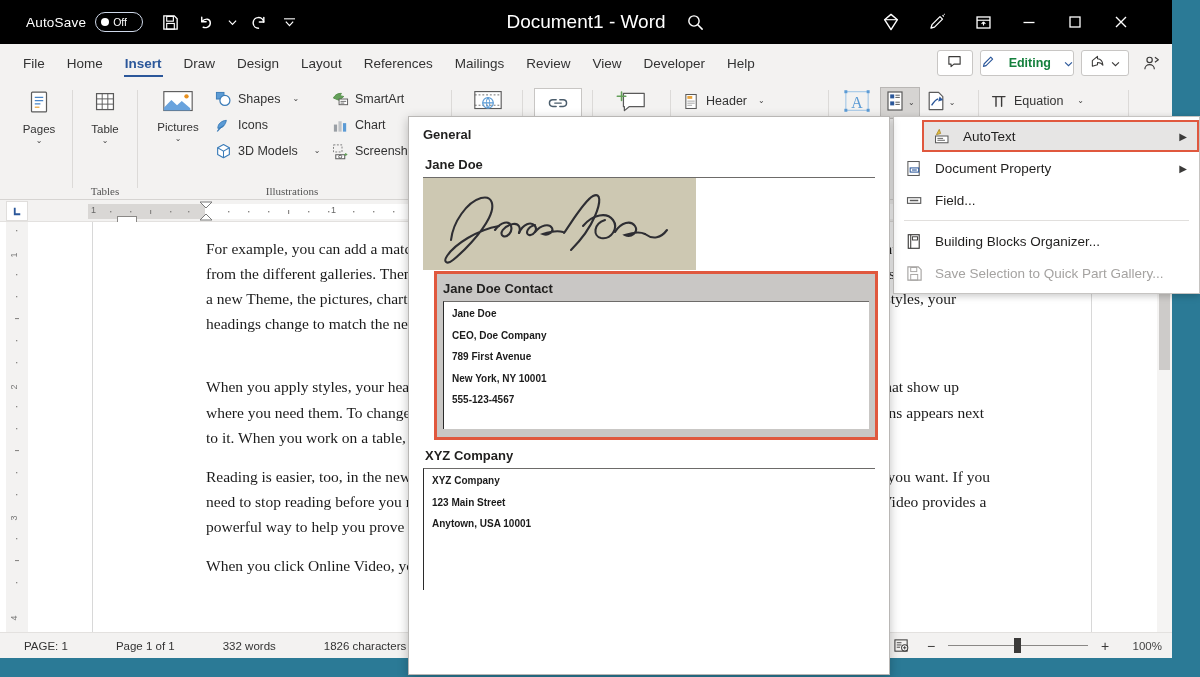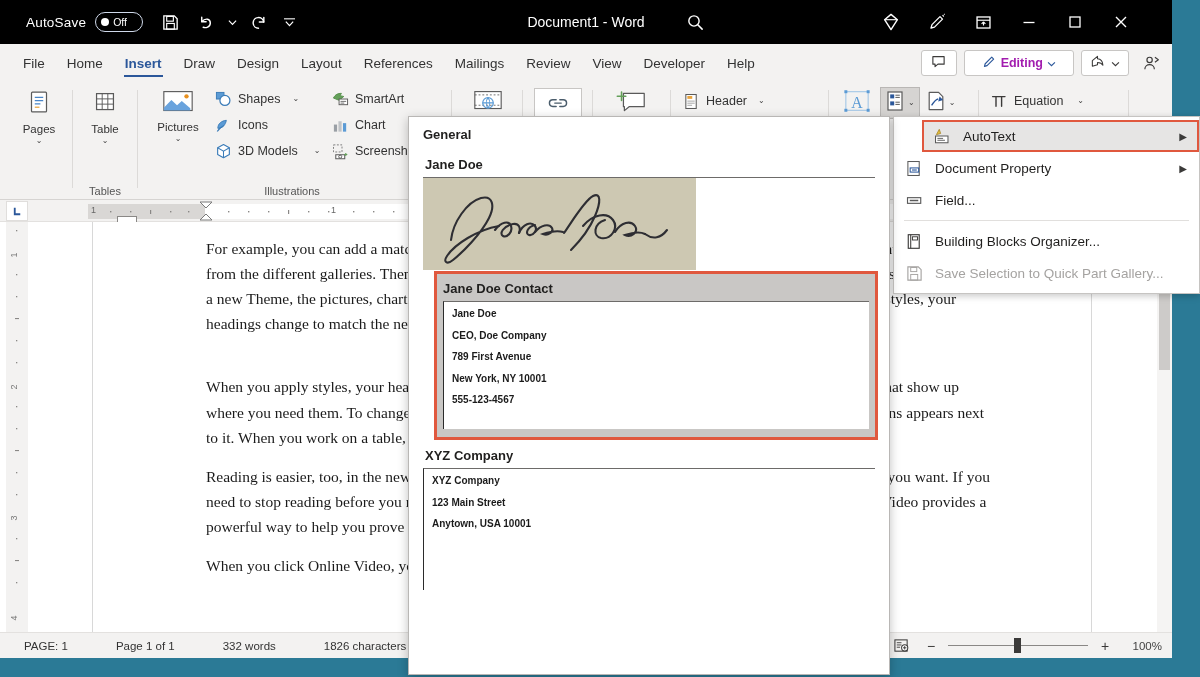--- a/index.html
+++ b/index.html
@@ -29,21 +29,21 @@
   .toggle-knob { width: 8px; height: 8px; border-radius: 50%; background:#fff; }
   .toggle-text { font-size: 10.5px; color:#fff; }
   .tb-icon {
     width: 34px; height: 34px; display:flex; align-items:center; justify-content:center;
     color:#fff;
   }
   .tb-icon svg { display:block; }
   .qat { display:flex; align-items:center; margin-left: 10px; gap:2px; }
   .doc-title {
     position: absolute; left: 0; right: 0; text-align: center;
-    font-size: 14px; pointer-events: none;
+    font-size: 19px; pointer-events: none;
   }
   .doc-title span { pointer-events: auto; }
   .search-btn { position:absolute; left: 680px; top: 7px; width:30px; height:30px;
     display:flex; align-items:center; justify-content:center; }
   .win-right { position:absolute; right: 28px; top:0; height:44px; display:flex; align-items:center; }
   .win-btn { width: 46px; height: 44px; display:flex; align-items:center; justify-content:center; }
 
   
   .tabstrip {
     position: absolute; top: 44px; left: 0; width: 1172px; height: 38px;
@@ -59,33 +59,33 @@
   .tab.active::after {
     content:""; position:absolute; left: 10px; right: 10px; bottom: 5px;
     height: 2.5px; background: #2b579a;
   }
   .tab-right { position:absolute; right: 6px; display:flex; align-items:center; gap: 7px; }
   .tr-box {
     height: 26px; border: 1px solid #c8c6c4; border-radius: 3px; background:#fff;
     display:flex; align-items:center; justify-content:center; gap:4px; padding: 0 7px;
     font-size: 12.5px; color:#333;
   }
-  .tr-box.editing { color:#a21caf; font-weight:bold; gap:4px; padding: 0 17px; }
+  .tr-box.editing { color:#15803d; font-weight:bold; gap:13px; padding: 0 0; }
   .tr-plain { width: 30px; height: 26px; display:flex; align-items:center; justify-content:center; }
 
   
   .ribbon {
     position: absolute; top: 82px; left: 0; width: 1172px; height: 118px;
     background: #f3f2f1; border-bottom: 1px solid #d6d4d2;
   }
   .ribbon-fill { position:absolute; top:82px; left:1172px; width:28px; height:118px; background:#2b7a96; }
   .rgroup { position:absolute; top: 0; height: 118px; }
   .rgroup-label {
     position: absolute; bottom: 3px; left:0; right:0; text-align:center;
-    font-size: 11px; color: #555;
+    font-size: 11px; color: #555; font-family: Liberation Serif, serif;
   }
   .sep { position:absolute; top: 8px; width:1px; height: 98px; background:#dcdad8; }
   .bigbtn {
     display:flex; flex-direction:column; align-items:center; justify-content:flex-start;
     padding-top: 6px; font-size: 11.5px; color:#333; width: 62px;
   }
   .bigbtn .cap { margin-top: 3px; }
   .chev { font-size: 8px; line-height: 8px; margin-top: 2px; color:#444; }
   .smallrow {
     display:flex; align-items:center; gap: 6px; height: 26px; font-size: 12.5px; color:#333;

